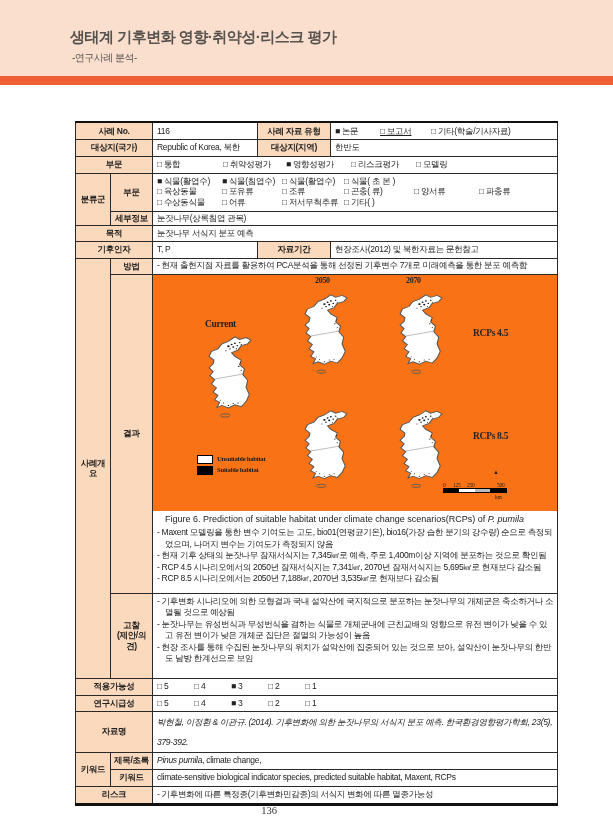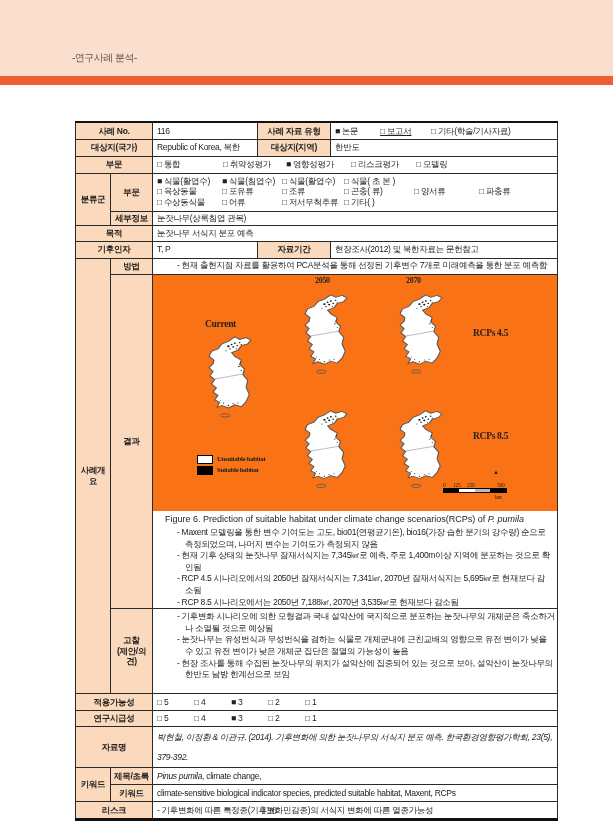--- a/index.html
+++ b/index.html
@@ -15,21 +15,21 @@
   table.doc{position:absolute;left:75px;top:121px;width:482px;border-collapse:collapse;
             table-layout:fixed;border-top:2px solid #111;border-bottom:3px solid #111;}
   td{border:1px solid #2a2a2a;font-size:8.5px;line-height:10.5px;padding:0 2px 0 4px;
      vertical-align:middle;overflow:hidden;letter-spacing:-0.3px;}
   td.lbl{background:#fbd9bd;font-weight:bold;text-align:center;padding:0 1px;}
   td.top{vertical-align:top;padding-top:2px;}
   .opt{display:inline-block;white-space:nowrap;}
   .w37{width:37px;} .w45{width:45px;} .w51{width:51px;text-decoration:underline;} .w60{width:60px;}
   .w62{width:62px;} .w63{width:63px;} .w65{width:65px;} .w66{width:66px;}
   .w70{width:70px;} .w72{width:65px;}
-  .bullets div{padding-left:8px;text-indent:-8px;line-height:11.6px;margin-left:20px;}
+  .bullets div{padding-left:8px;text-indent:-8px;line-height:11.6px;}
   
   .figcell{padding:0;vertical-align:top;}
   .fig{position:relative;height:236px;background:#f97316;}
   .fig .yr{position:absolute;top:1px;font-size:8px;font-weight:bold;font-family:"Liberation Serif",serif;}
   .fig .maplab{position:absolute;font-size:9.5px;font-weight:bold;font-family:Liberation Serif, serif;color:#222;}
   .map{position:absolute;}
   .legend{position:absolute;left:44px;top:179px;font-family:"Liberation Serif",serif;}
   .lg-row{display:flex;align-items:center;height:11px;}
   .lg-box{width:14px;height:7px;border:1px solid #000;margin-right:4px;}
   .lg-white{background:#fff;} .lg-black{background:#000;}
@@ -74,20 +74,21 @@
         <circle cx="44" cy="112" r="0.9"></circle>
           <circle cx="50" cy="109" r="0.8"></circle>
         <circle cx="34" cy="104" r="0.7"></circle>
           <circle cx="56" cy="108" r="0.8"></circle>
       </g>
     </g>
   </defs>
 </svg>
 
 <div class="header">
+  <div class="hd-title">생태계 기후변화 영향·취약성·리스크 평가</div>
   <div class="hd-sub">-연구사례 분석-</div>
 </div>
 <div class="accent"></div>
 
 <table class="doc">
   <colgroup>
       <col style="width:35px">
       <col style="width:42px">
       <col style="width:105px">
       <col style="width:73px">

